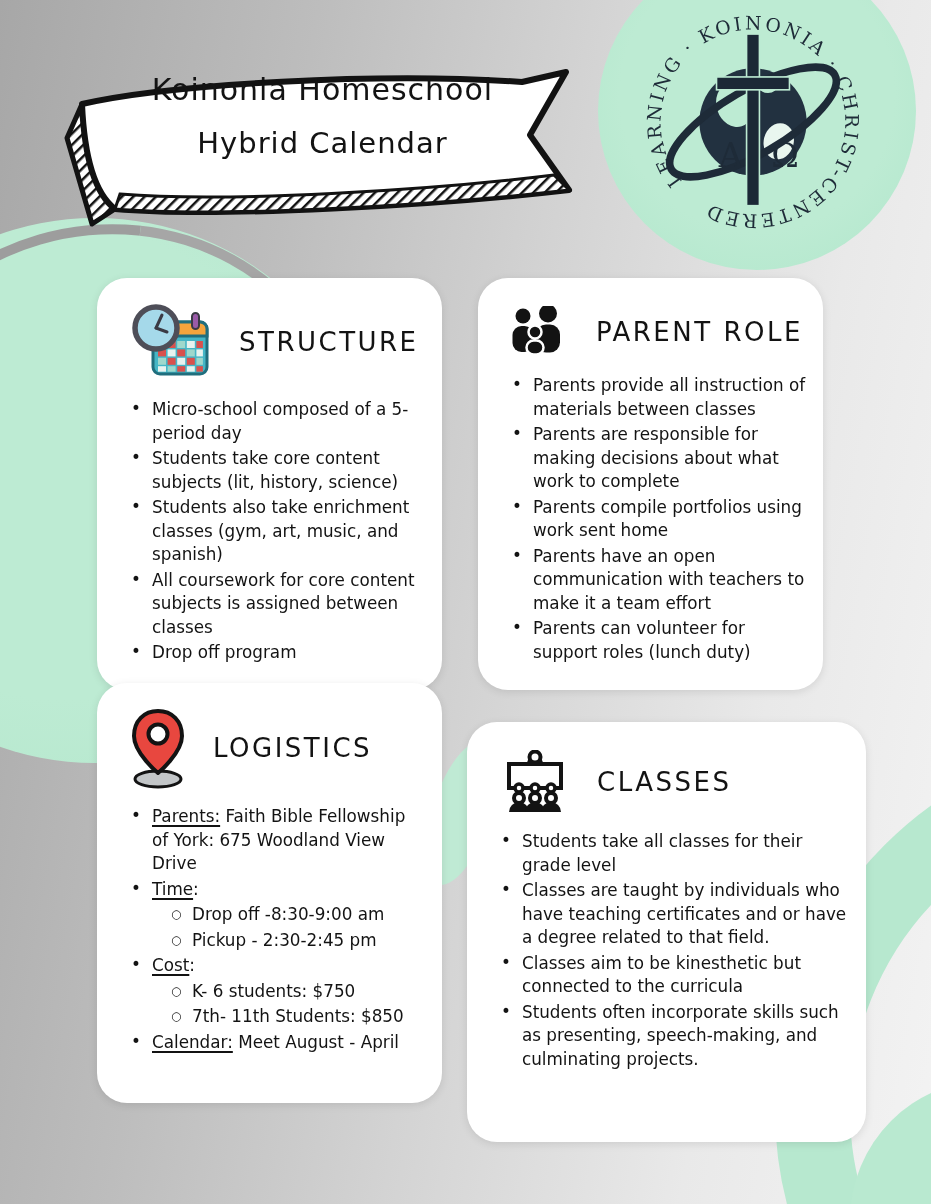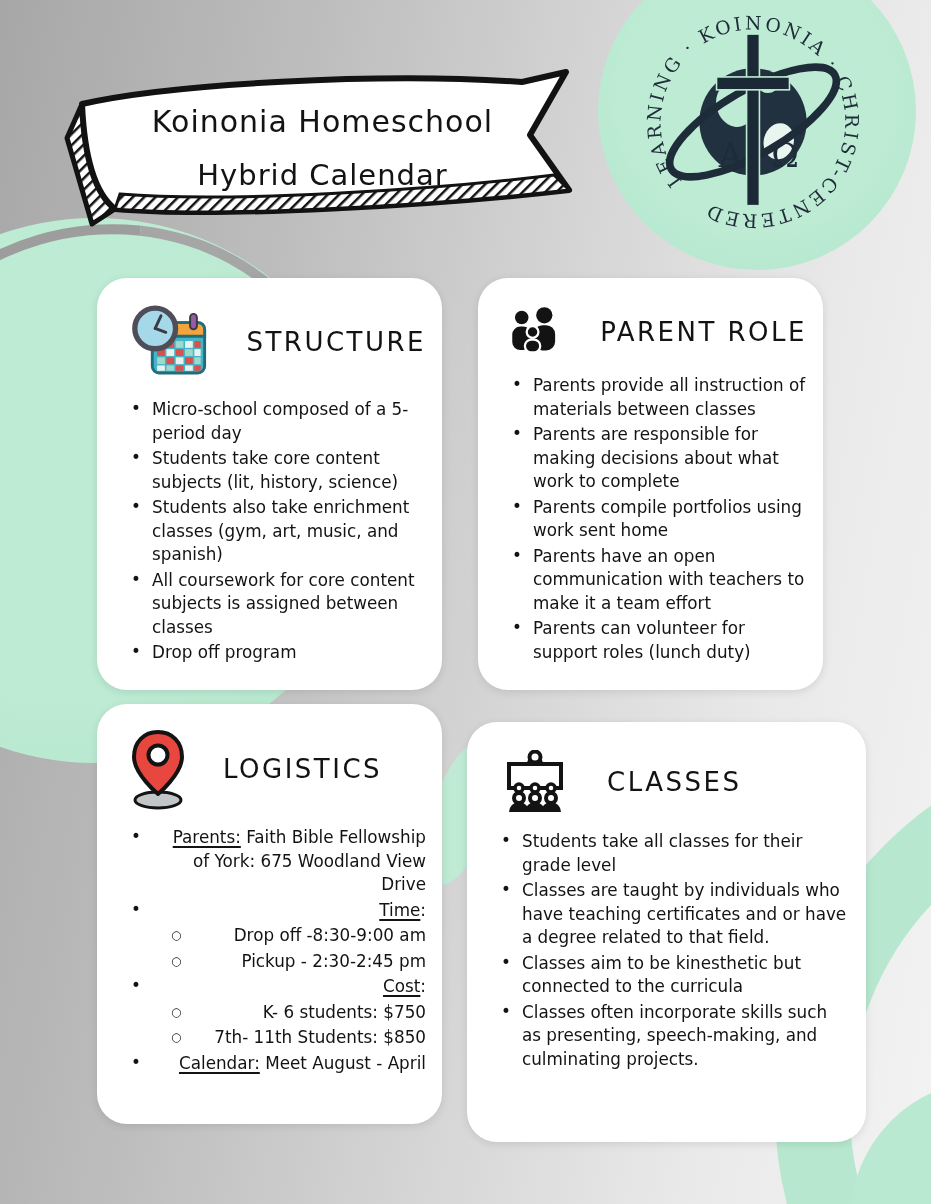--- a/index.html
+++ b/index.html
@@ -14,34 +14,34 @@
     background:radial-gradient(circle at 45% 45%, #bdebd3 55%, #b2e6cb 100%);}
   .gray-arc{left:-160px;top:228px;width:505px;height:485px;border:10px solid transparent;
     border-top-color:#9d9d9d;border-right-color:#a6a6a6;transform:rotate(-38deg);}
   .mint-topright{left:598px;top:-48px;width:318px;height:318px;
     background:radial-gradient(circle at 50% 45%, #bdebd3 58%, #b0e6cb 100%);}
   .ring-bottomright{left:775px;top:735px;width:600px;height:600px;border:75px solid #b7e8cf;}
   .mint-corner{left:850px;top:1080px;width:280px;height:280px;background:#b9e9d0;}
   .gap-stroke{left:432px;top:738px;width:58px;height:150px;background:#bfead4;transform:rotate(18deg);}
   
   .banner-svg{position:absolute;left:60px;top:42px;width:525px;height:190px;}
-  .banner-text{position:absolute;left:60px;top:58px;width:525px;height:190px;text-align:center;}
+  .banner-text{position:absolute;left:60px;top:26px;width:525px;height:190px;text-align:center;}
   .banner-line1{margin-top:46px;font-size:30px;letter-spacing:1px;}
   .banner-line2{margin-top:19px;font-size:29px;letter-spacing:1px;}
   
   .logo-svg{position:absolute;left:630px;top:4px;width:246px;height:236px;}
   .ring-text{font-family:"DejaVu Serif",serif;font-size:17.5px;letter-spacing:2.5px;fill:#1e2b38;}
   .ao{font-family:"DejaVu Serif",serif;font-size:31px;fill:#1e2b38;}
   
   .card{position:absolute;background:#fff;border-radius:30px;box-shadow:0 2px 8px rgba(0,0,0,.10);}
   .card-structure {left:97px; top:278px;width:345px;height:412px;}
   .card-parent    {left:478px;top:278px;width:345px;height:412px;}
-  .card-logistics {left:97px; top:704px;width:345px;height:420px;text-align:right;}
+  .card-logistics {left:97px; top:683px;width:345px;height:420px;}
   .card-classes   {left:467px;top:722px;width:399px;height:420px;}
-  .card-head{display:flex;align-items:center;gap:36px;padding:24px 16px 4px 32px;}
+  .card-head{display:flex;align-items:center;gap:26px;padding:24px 16px 4px 32px;}
   .card-parent .card-head,.card-classes .card-head{padding-top:28px;}
   .card-title{font-size:26px;letter-spacing:2.5px;white-space:nowrap;}
   ul.blist{list-style:none;margin:12px 0 0;padding:0 16px 0 32px;}
   li.bullet{position:relative;padding-left:23px;font-size:16.8px;line-height:1.4;margin-bottom:2px;}
   li.bullet .marker{position:absolute;left:2px;top:-1px;}
   li.sub{margin-left:40px;}
   li.sub .marker{font-size:12px;top:3px;}
   .u{text-decoration:underline;text-underline-offset:3px;text-decoration-thickness:1.5px;}
   svg{display:block;}
 </style>
@@ -199,17 +199,17 @@
         <path d="M10,62 a10,10 0 0,1 20,0 Z" fill="#131313"></path>
         <path d="M26,62 a10,10 0 0,1 20,0 Z" fill="#131313"></path>
         <path d="M42,62 a10,10 0 0,1 20,0 Z" fill="#131313"></path>
       </svg>
       <span class="card-title">CLASSES</span>
     </div>
     <ul class="blist">
         <li class="bullet"><span class="marker">•</span><span>Students take all classes for their grade level</span></li>
         <li class="bullet"><span class="marker">•</span><span>Classes are taught by individuals who have teaching certificates and or have a degree related to that field.</span></li>
         <li class="bullet"><span class="marker">•</span><span>Classes aim to be kinesthetic but connected to the curricula</span></li>
-        <li class="bullet"><span class="marker">•</span><span>Classes often incorporate skills such as presenting, speech-making, and culminating projects.</span></li>
+        <li class="bullet"><span class="marker">•</span><span>Students often incorporate skills such as presenting, speech-making, and culminating projects.</span></li>
       </ul>
   </div>
 
 </div>
 
 </body></html>

